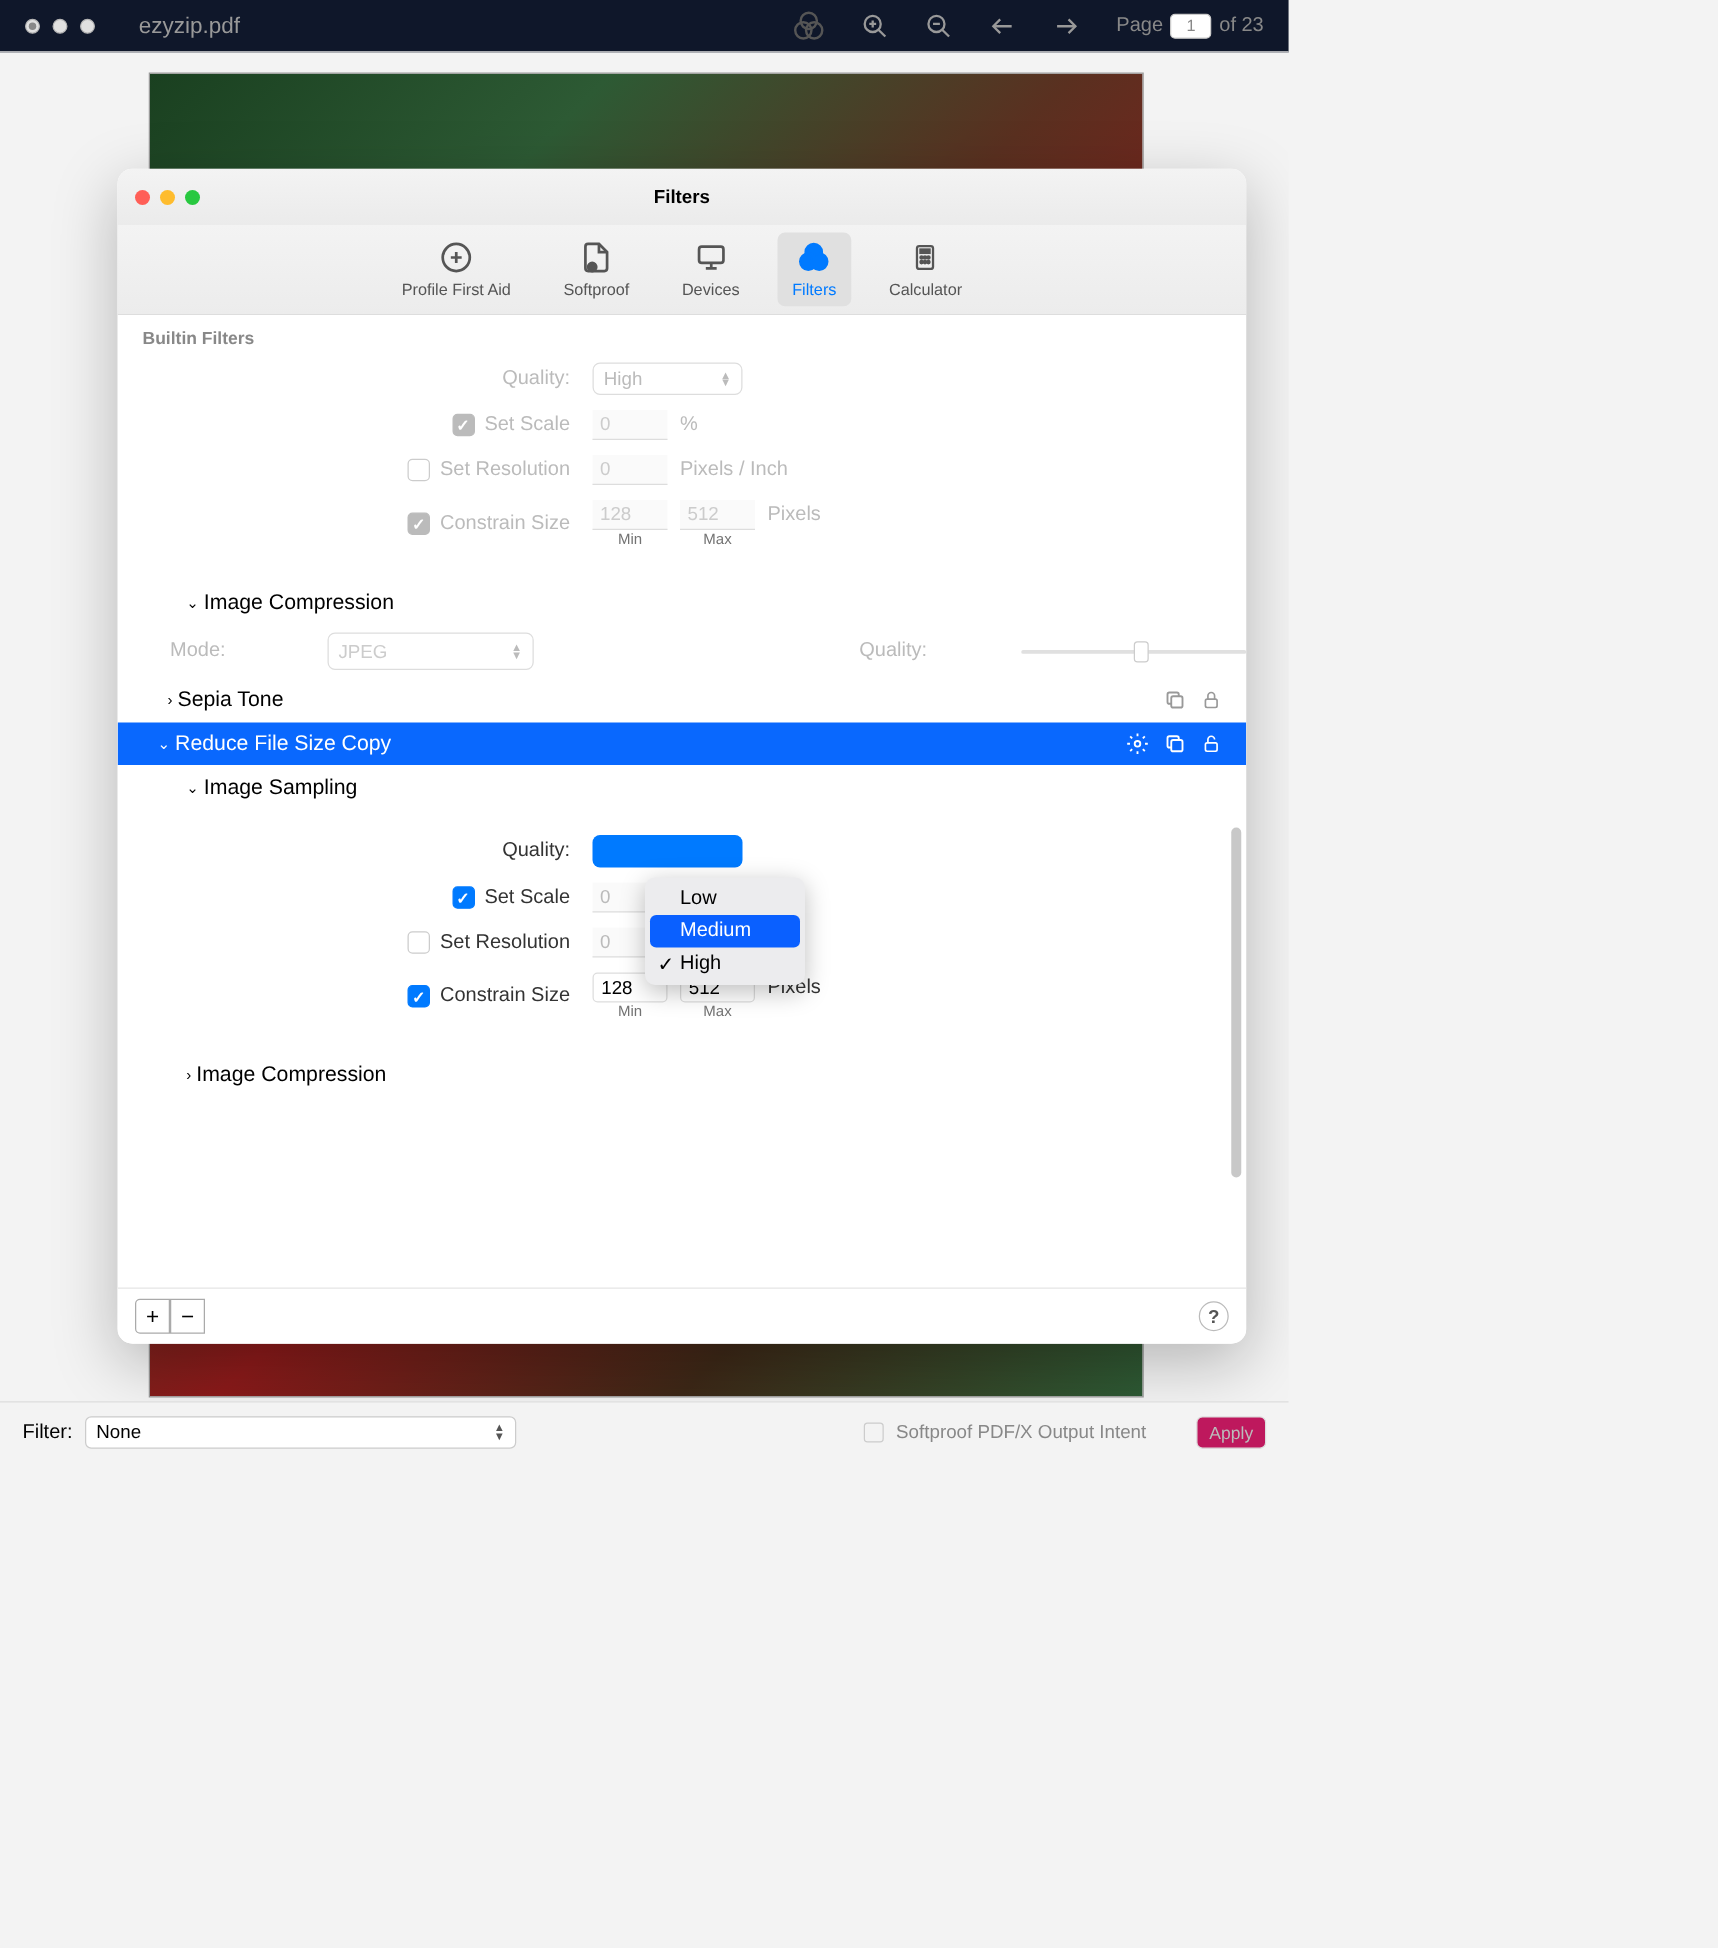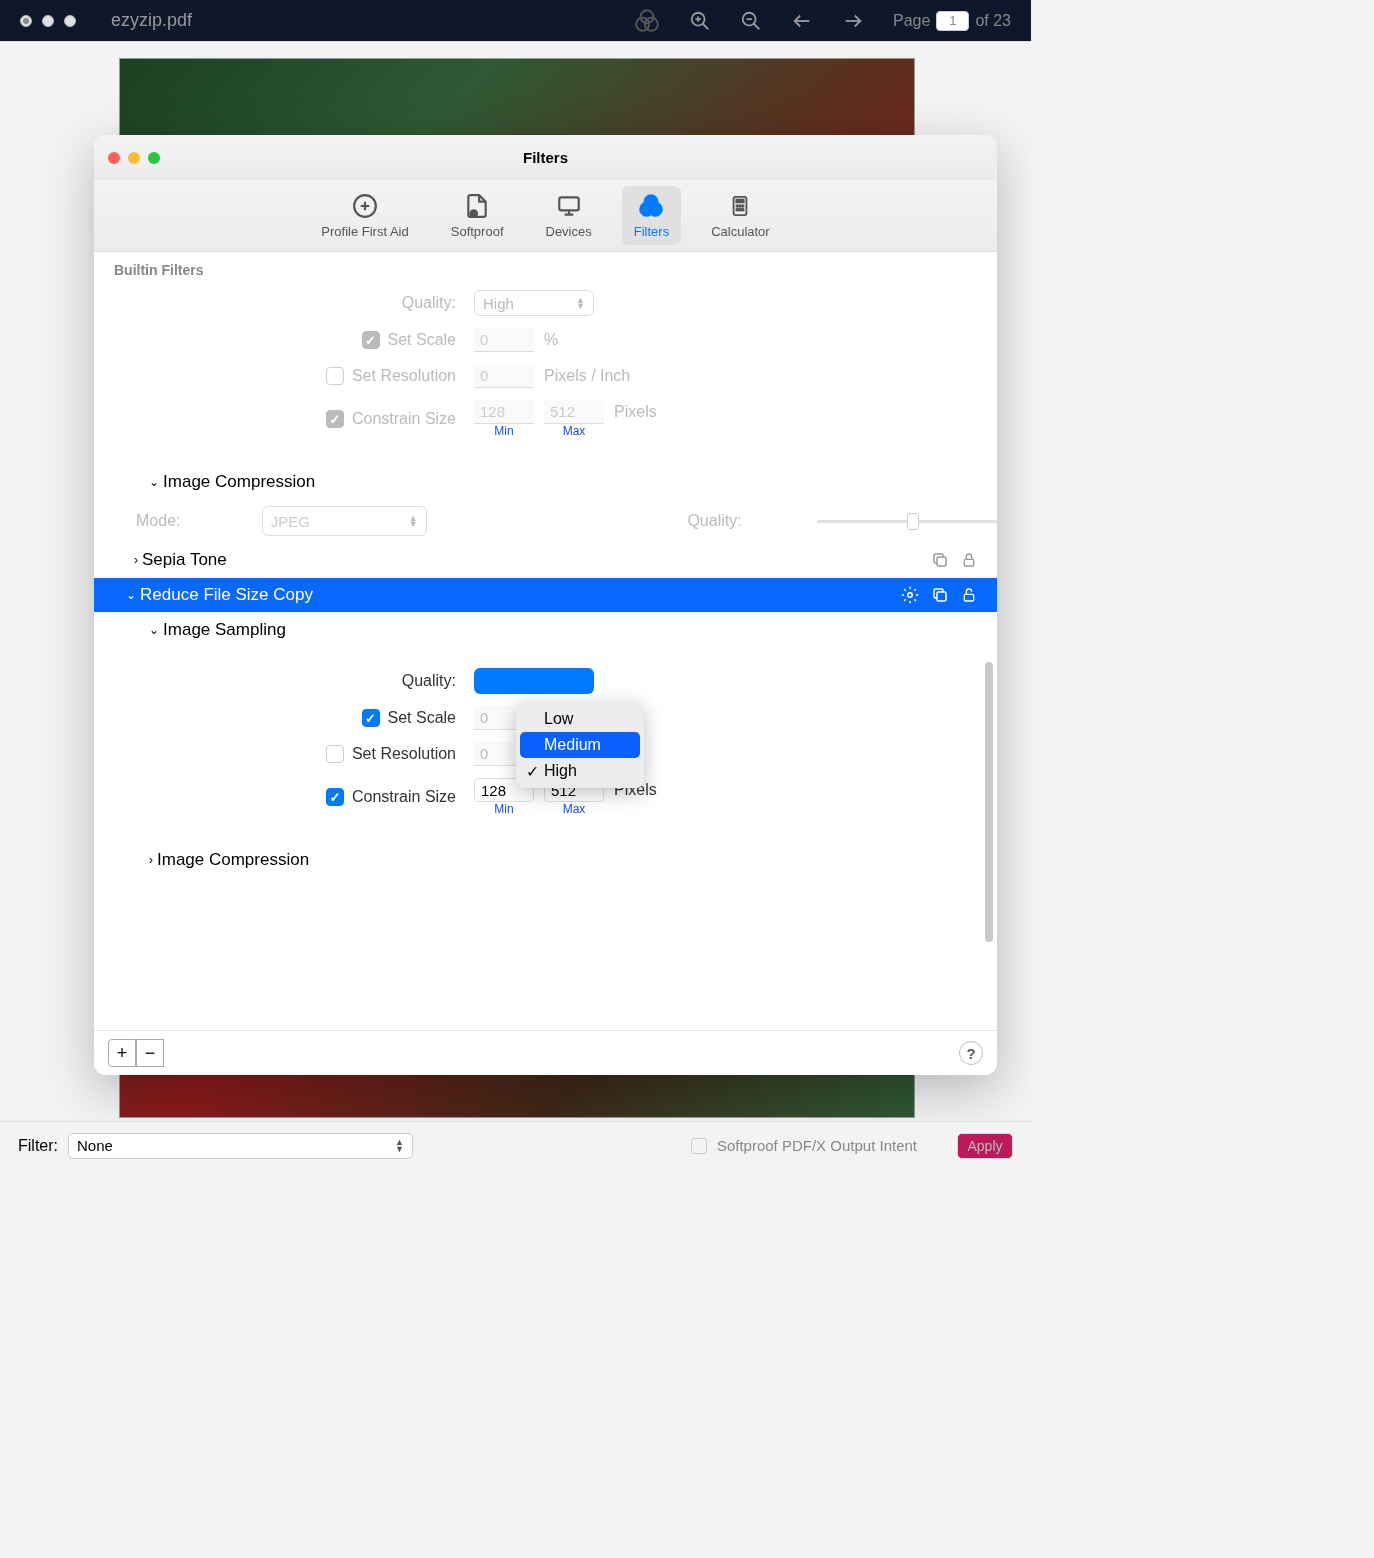--- a/index.html
+++ b/index.html
@@ -48,21 +48,21 @@
 .select-box.big { width: 165px; height: 30px; color: #ccc; }
 .chevrons { font-size: 9px; color: #bbb; line-height: 0.7; display: flex; flex-direction: column; }
 .checkbox { width: 18px; height: 18px; border-radius: 4px; border: 1px solid #ccc; display: inline-flex; align-items: center; justify-content: center; }
 .checkbox.checked { background: #007aff; border-color: #007aff; }
 .checkbox.checked.disabled { background: #bbb; border-color: #bbb; }
 .checkbox.checked::after { content: "✓"; color: #fff; font-size: 13px; font-weight: bold; }
 .input-box { width: 60px; height: 24px; border: none; border-bottom: 1px solid #ddd; text-align: left; padding: 0 6px; font-size: 15px; }
 .input-box[disabled] { color: #ccc; }
 .unit { font-size: 16px; color: #333; }
 .unit.disabled { color: #bbb; }
-.sub-label { font-size: 12px; color: #1d4ed8; text-align: right; }
+.sub-label { font-size: 12px; color: #737373; text-align: right; }
 
 .disclosure-row { display: flex; align-items: center; padding: 8px 20px 8px 55px; font-size: 17px; gap: 4px; }
 .chevron { font-size: 12px; }
 
 .custom-header-row { background: #0968fe; color: #fff; display: flex; align-items: center; padding: 7px 20px 7px 32px; font-size: 17px; }
 .custom-header-row .chevron { margin-right: 4px; }
 .row-actions { margin-left: auto; display: flex; gap: 12px; }
 
 .slider-track { width: 180px; height: 3px; background: #e0e0e0; border-radius: 2px; position: relative; }
 .slider-thumb { position: absolute; top: -7px; left: 90px; width: 12px; height: 17px; background: #fff; border: 1px solid #ccc; border-radius: 3px; }

